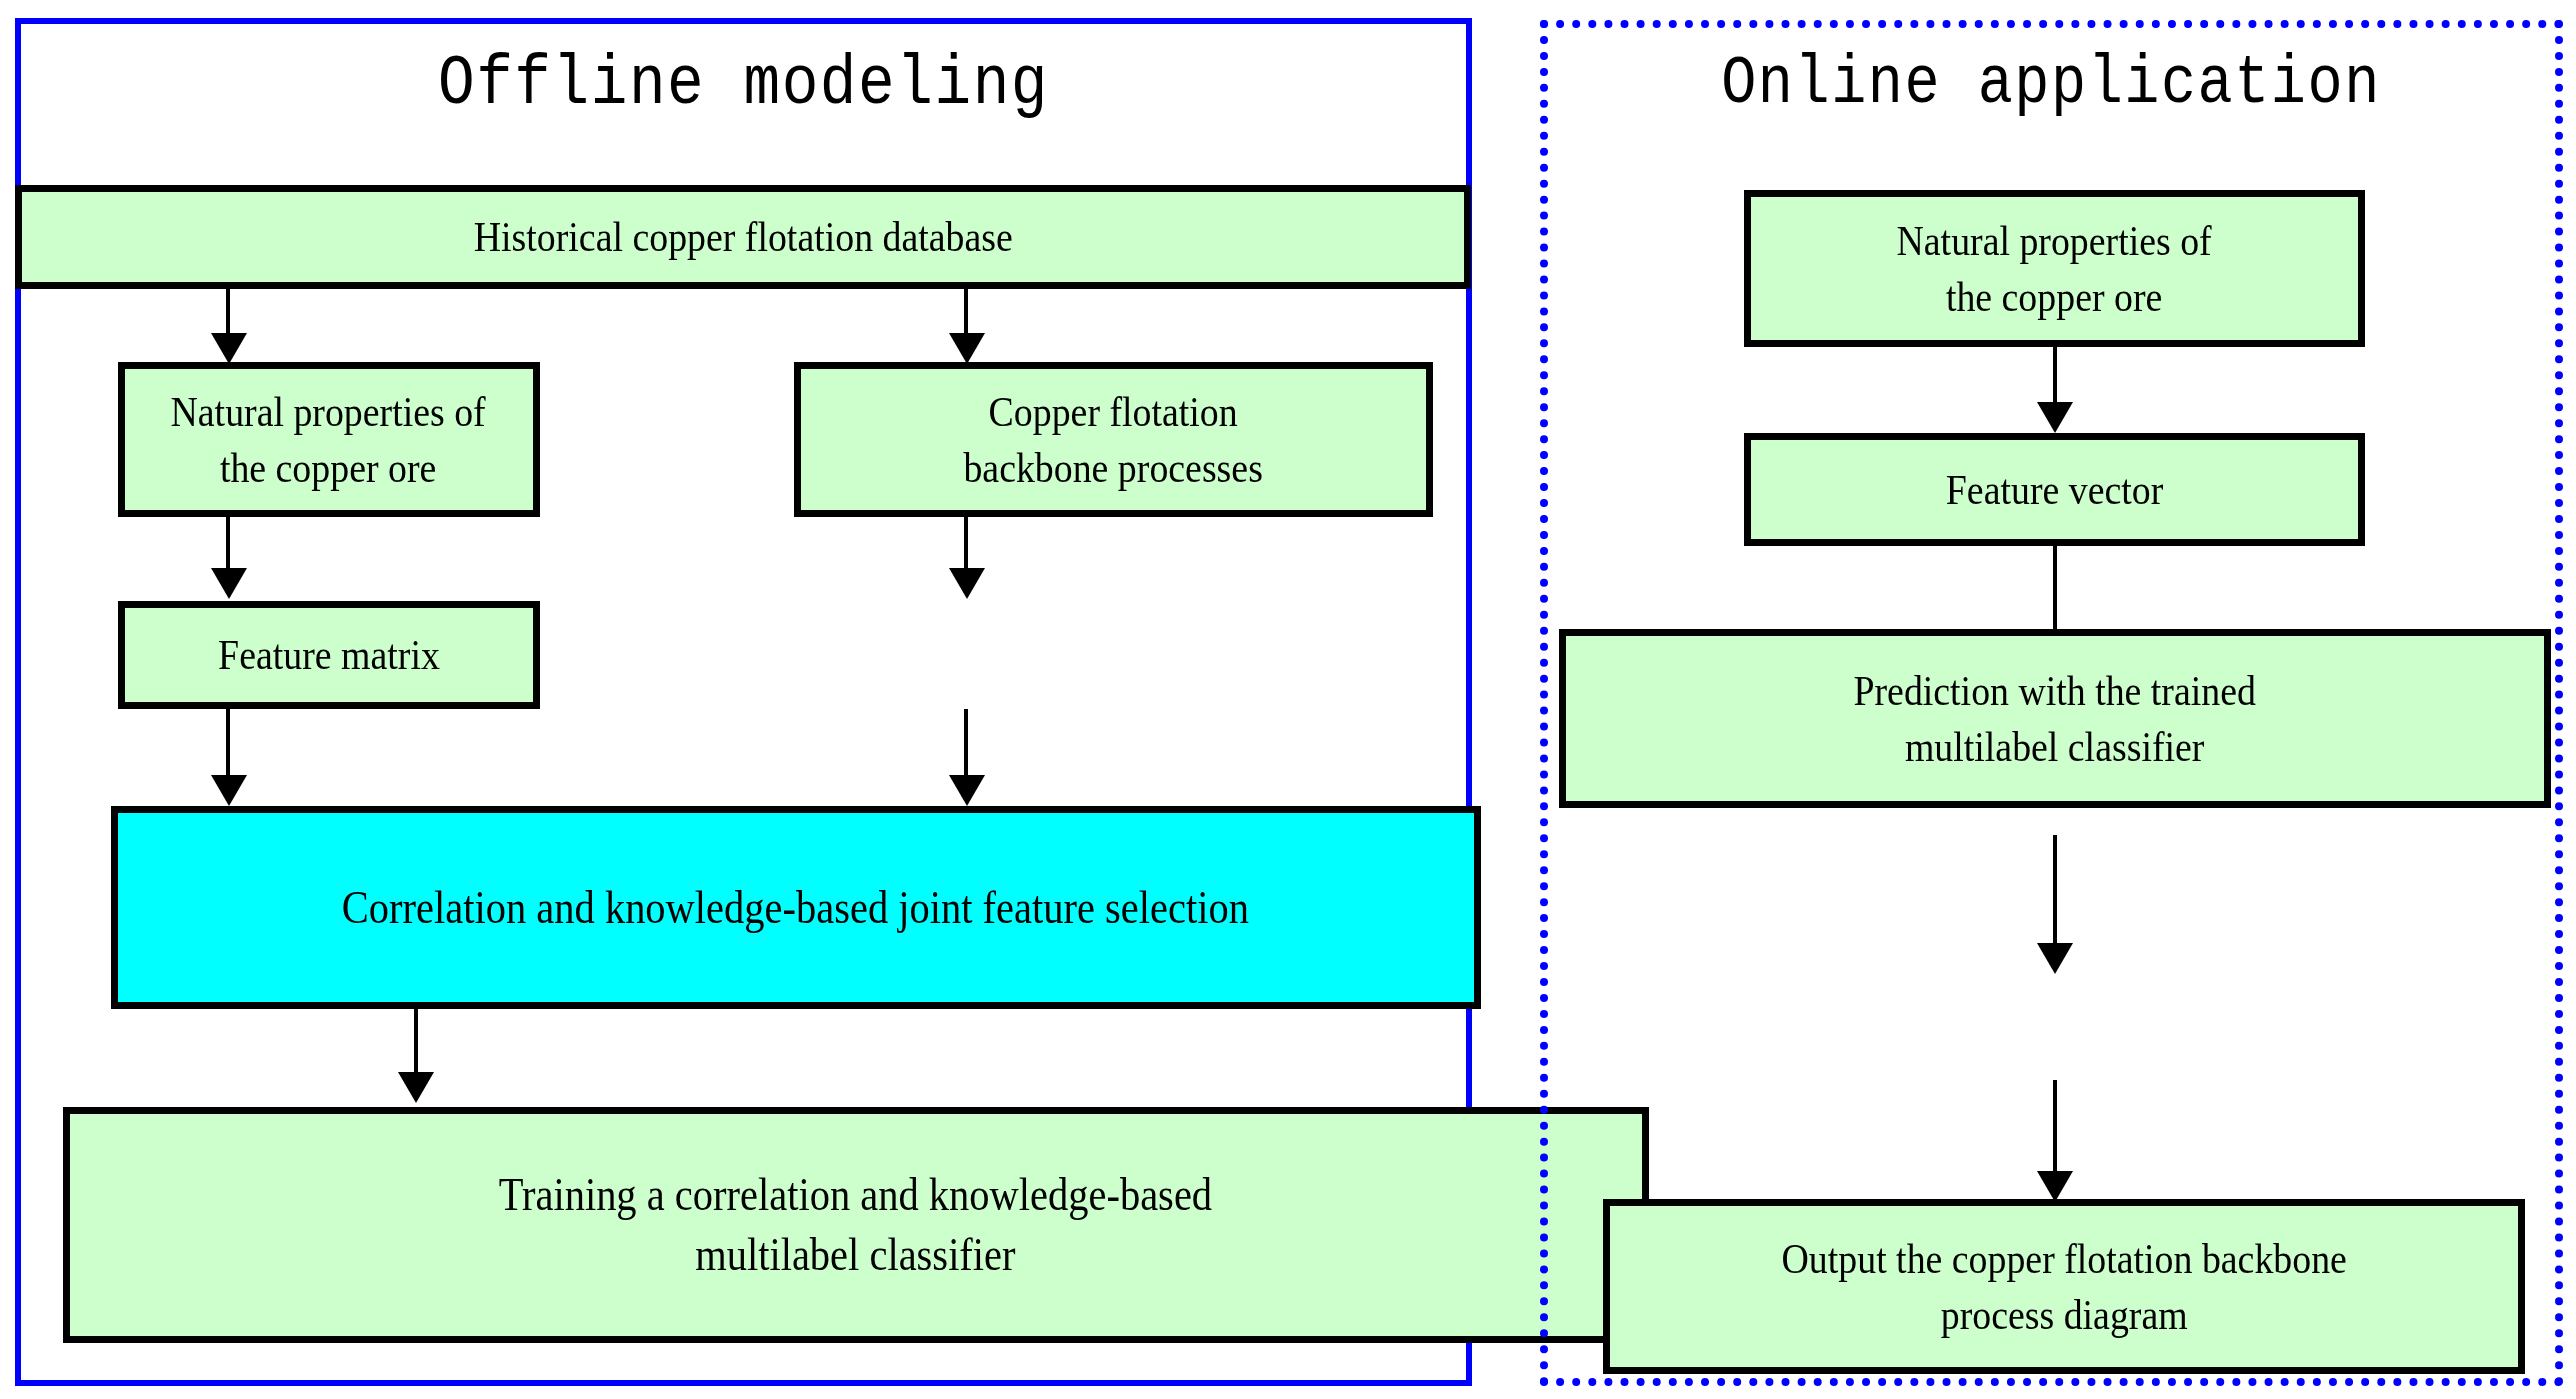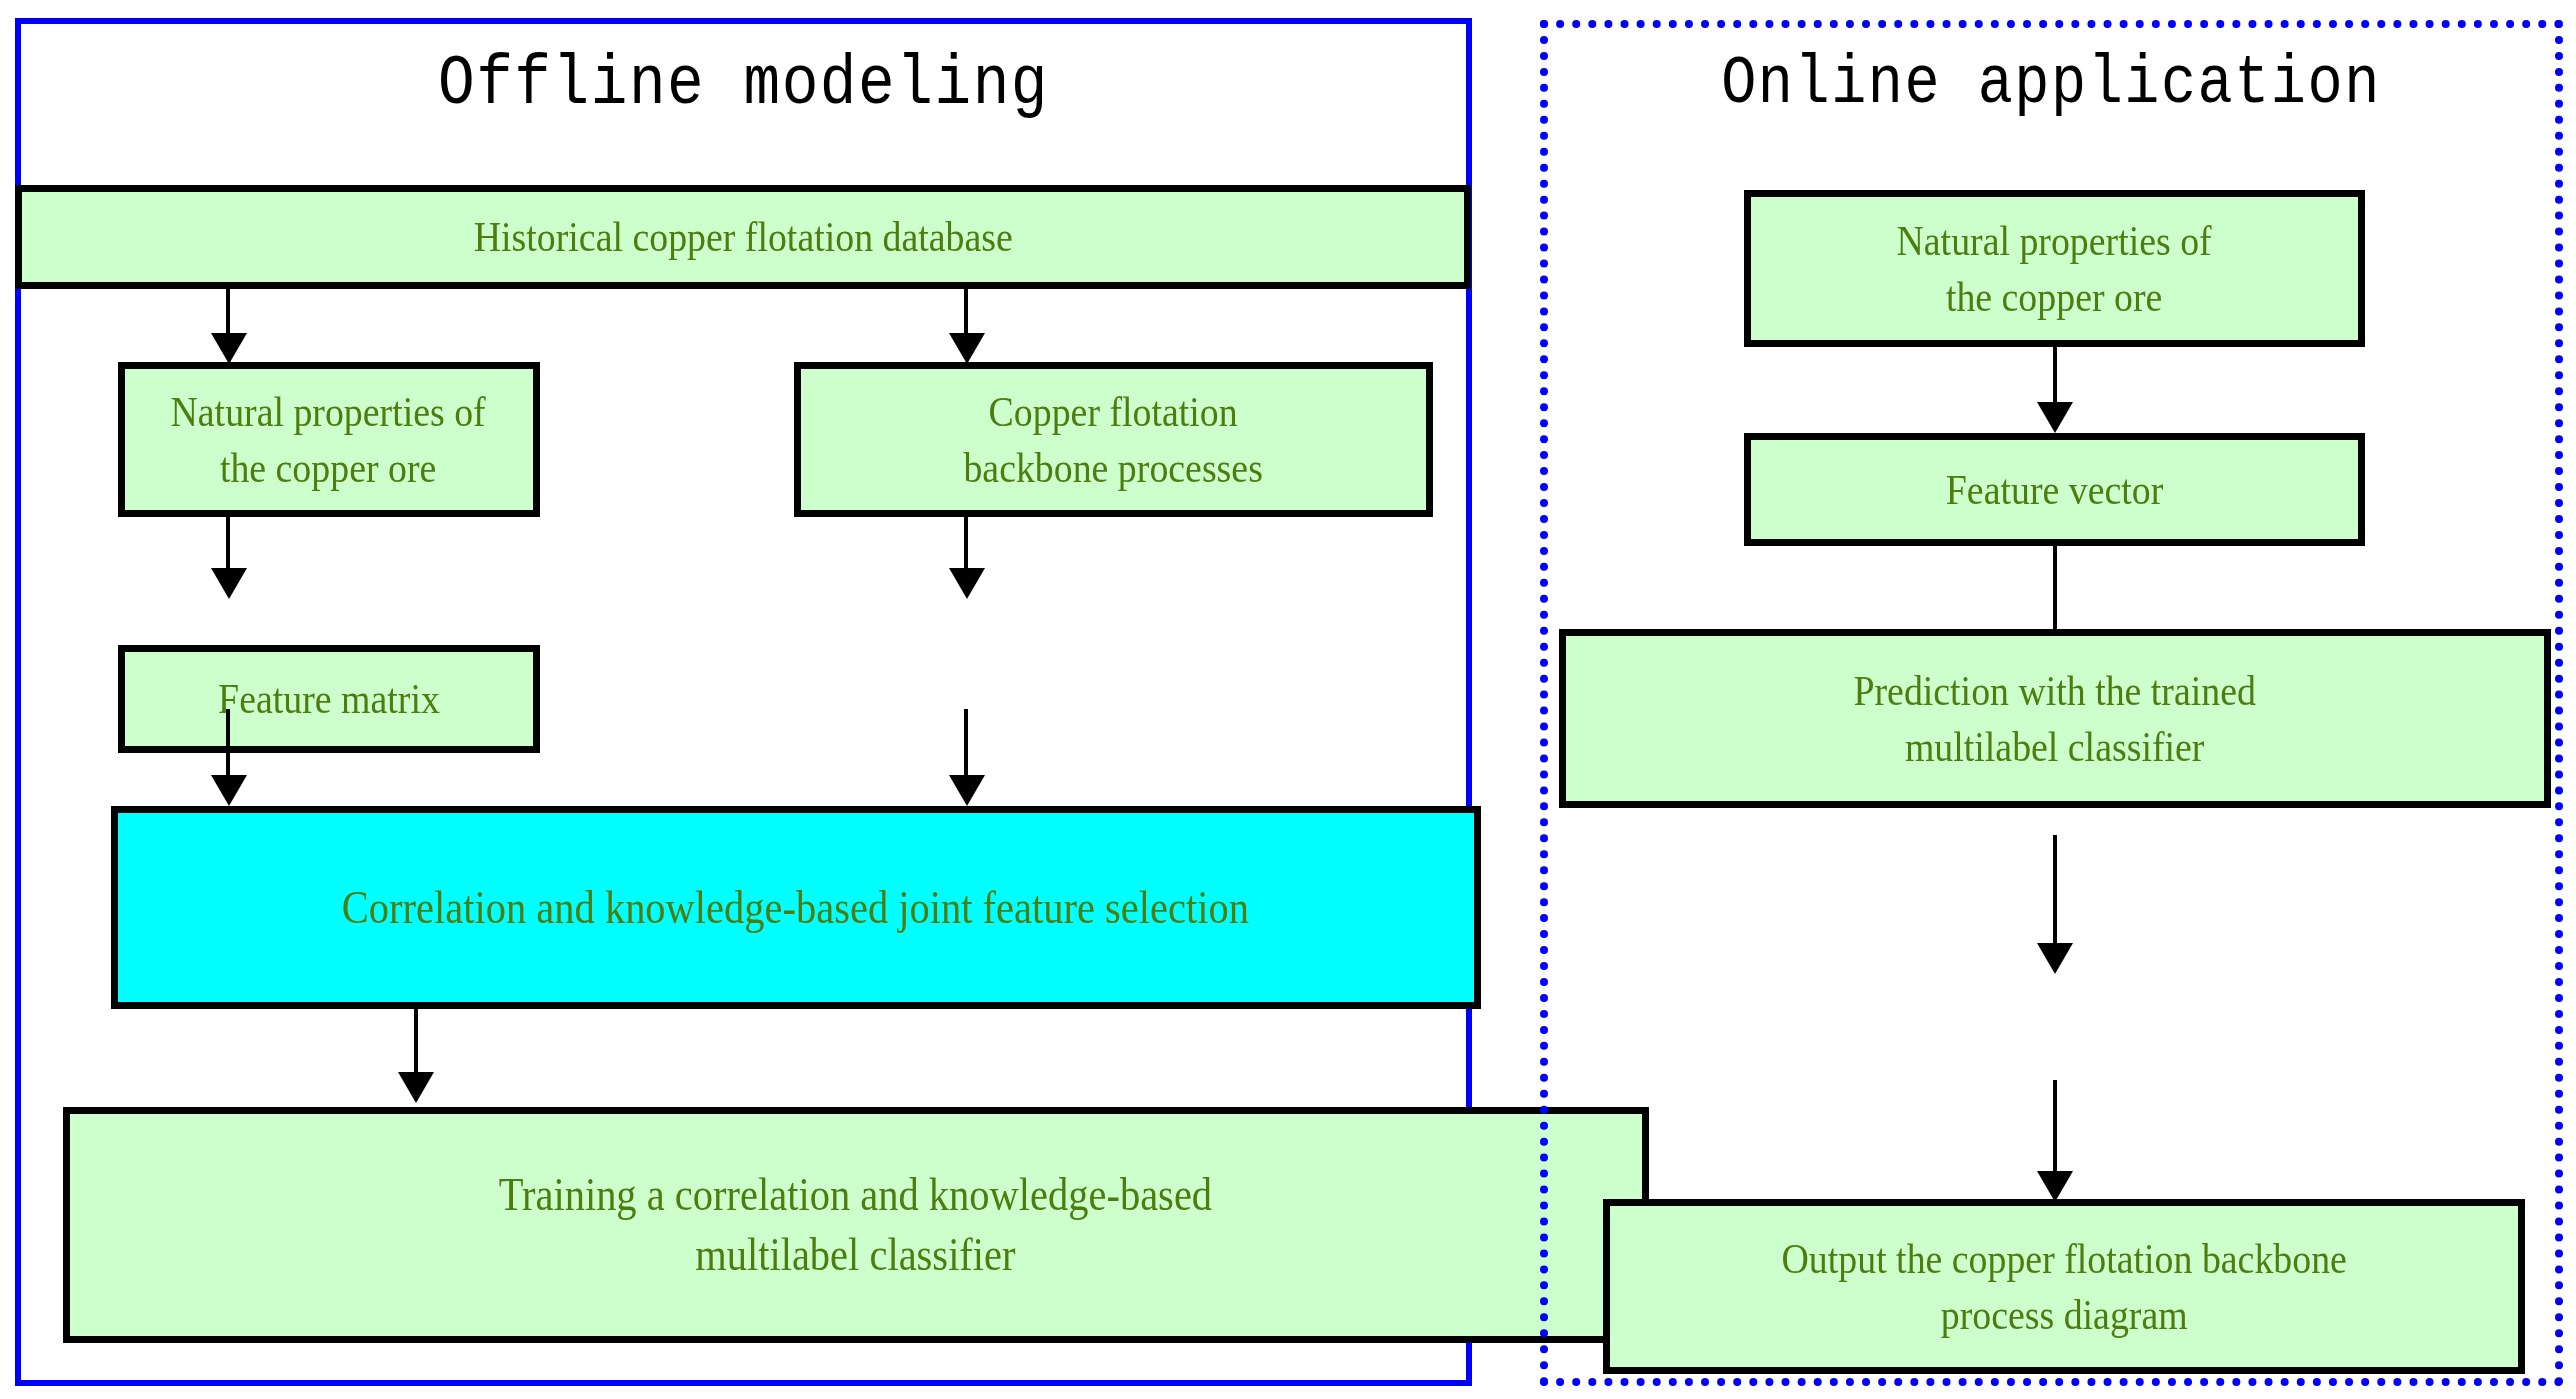--- a/index.html
+++ b/index.html
@@ -67,21 +67,21 @@
   
   .box {
     position: absolute;
     box-sizing: border-box;
     border: 7.3px solid #000000;
     background: #ccffcc;
     display: flex;
     align-items: center;
     justify-content: center;
     text-align: center;
-    color: #4d7c0f;
+    color: #000000;
     padding: 1.8px 9px;
   }
   .box.cyan { background: #00ffff; }
   .box .lbl {
     display: block;
     font-size: 43px;
     line-height: 1.30;
     transform: scaleX(0.88);
     white-space: pre-line;
   }
@@ -130,21 +130,21 @@
       <span class="lbl">Copper flotation
 backbone processes</span>
     </div>
 
     <div class="conn" style="left:205px; top:493px; height:64px;"></div>
     <div class="arrowhead" style="left:190px; top:544px;"></div>
 
     <div class="conn" style="left:943px; top:493px; height:64px;"></div>
     <div class="arrowhead" style="left:928px; top:544px;"></div>
 
-    <div class="box" style="left:97px; top:577px; width:422px; height:108px;margin-top:44px;">
+    <div class="box" style="left:97px; top:577px; width:422px; height:108px;">
       <span class="lbl">Feature matrix</span>
     </div>
 
 
     <div class="conn" style="left:205px; top:685px; height:71px;"></div>
     <div class="arrowhead" style="left:190px; top:751px;"></div>
 
     <div class="conn" style="left:943px; top:685px; height:71px;"></div>
     <div class="arrowhead" style="left:928px; top:751px;"></div>
 

